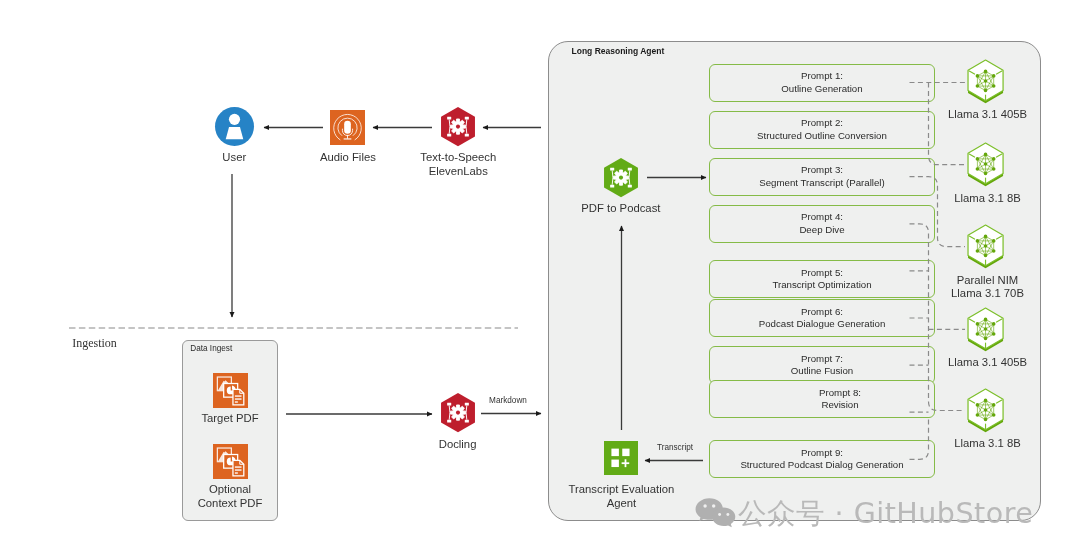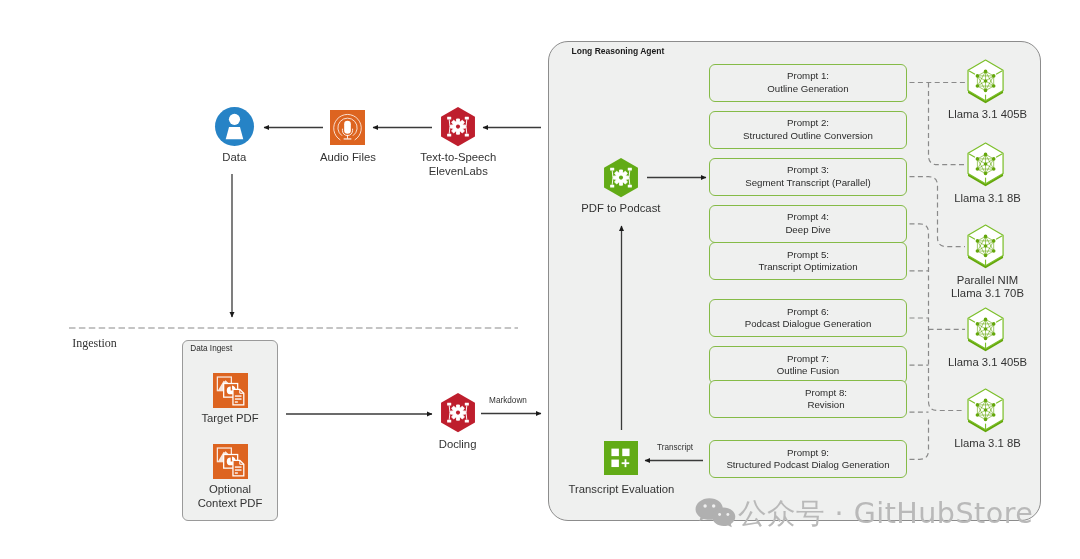--- a/index.html
+++ b/index.html
@@ -9,21 +9,21 @@
        -webkit-font-smoothing:antialiased;}
   #stage{position:relative;width:1080px;height:559px;}
   .abs{position:absolute;}
 
   
   #agent-panel{left:548px;top:41px;width:493px;height:480px;
     background:#eff0ef;border:1px solid #8c8c8c;border-radius:20px;box-sizing:border-box;}
   #agent-panel-title{left:571.5px;top:46px;font-size:8.5px;font-weight:bold;color:#1a1a1a;}
 
   
-  .prompt-box{width:198px;height:38px;left:709px;border:1.4px solid #85bb47;
+  .prompt-box{width:226px;height:38px;left:709px;border:1.4px solid #85bb47;
     border-radius:6px;box-sizing:border-box;background:#eff0ef;
     display:flex;flex-direction:column;align-items:center;justify-content:center;}
   .prompt-line{font-size:9.7px;color:#2b2b2b;line-height:12.5px;white-space:nowrap;}
 
   
   #ingest-card{left:181.5px;top:339.5px;width:96.5px;height:181.5px;background:#eff0ef;
     border:1px solid #9a9a9a;border-radius:6px;box-sizing:border-box;}
   #ingest-card-title{left:190.3px;top:343.5px;font-size:8.2px;color:#2b2b2b;}
 
   
@@ -64,21 +64,21 @@
         <div class="prompt-line">Structured Outline Conversion</div>
       </div>
       <div class="abs prompt-box" style="top: 157.7px;">
         <div class="prompt-line">Prompt 3:</div>
         <div class="prompt-line">Segment Transcript (Parallel)</div>
       </div>
       <div class="abs prompt-box" style="top: 204.8px;">
         <div class="prompt-line">Prompt 4:</div>
         <div class="prompt-line">Deep Dive</div>
       </div>
-      <div class="abs prompt-box" style="top: 242px;">
+      <div class="abs prompt-box" style="top: 260px;">
         <div class="prompt-line">Prompt 5:</div>
         <div class="prompt-line">Transcript Optimization</div>
       </div>
       <div class="abs prompt-box" style="top: 299px;">
         <div class="prompt-line">Prompt 6:</div>
         <div class="prompt-line">Podcast Dialogue Generation</div>
       </div>
       <div class="abs prompt-box" style="top: 346.1px;">
         <div class="prompt-line">Prompt 7:</div>
         <div class="prompt-line">Outline Fusion</div>
@@ -268,21 +268,21 @@
   <div id="node-layer">
       <div class="abs" style="left: 0px; top: 0px;">
         <div class="abs" style="left: 214.8px; top: 106.5px;">
           <svg width="39" height="39" viewBox="0 0 100 100" xmlns="http://www.w3.org/2000/svg">
             <circle cx="50" cy="50" r="50" fill="#2683c6"></circle>
             <circle cx="50" cy="31.6" r="14.3" fill="#fff"></circle>
             <path d="M36 51 L64 51 L72.5 83 L27.5 83 Z" fill="#fff"></path>
           </svg>
         </div>
         <div class="abs node-label" style="left: 144.3px; top: 151px; width: 180px;">
-          <div>Data</div>
+          <div>User</div>
         </div>
       </div>
       <div class="abs" style="left: 0px; top: 0px;">
         <div class="abs" style="left: 330.4px; top: 110px;">
           <svg width="35" height="35" viewBox="0 0 100 100" xmlns="http://www.w3.org/2000/svg">
             <rect width="100" height="100" fill="#dd6420"></rect>
             <path d="M29.5 85.5 A39.3 39.3 0 1 1 70.5 85.5" fill="none" stroke="#fff" stroke-width="2.4" opacity=".93"></path>
             <path d="M34.5 73.5 A27.5 27.5 0 1 1 65.5 73.5" fill="none" stroke="#fff" stroke-width="2.4" opacity=".93"></path>
             <rect x="40.5" y="31" rx="9.5" ry="9.5" width="19" height="37" fill="#fff"></rect>
             <path d="M35.5 54.5 v4 a14.5 14.5 0 0 0 29 0 v-4" fill="none" stroke="#fff" stroke-width="2.6" stroke-linecap="round" opacity=".93"></path>
@@ -369,20 +369,21 @@
               <rect x="21.8" y="22.4" width="22" height="22"></rect>
               <rect x="53.7" y="22.4" width="21.4" height="22"></rect>
               <rect x="21.8" y="54.6" width="22" height="22"></rect>
               <rect x="60.6" y="53.7" width="5.2" height="23.2"></rect>
               <rect x="51.8" y="62.7" width="22.4" height="5.2"></rect>
             </g>
           </svg>
         </div>
         <div class="abs node-label" style="left: 531.4px; top: 483px; width: 180px;">
           <div>Transcript Evaluation</div>
+          <div>Agent</div>
         </div>
       </div>
       <div class="abs" style="left: 0px; top: 0px;">
         <div class="abs" style="left: 212.5px; top: 372.5px;">
           <svg width="35" height="35" viewBox="0 0 100 100" xmlns="http://www.w3.org/2000/svg">
             <rect width="100" height="100" fill="#dd6420"></rect>
             <g opacity=".85">
               <rect x="12.5" y="11.5" width="40" height="39" fill="none" stroke="#fff" stroke-width="3.6"></rect>
               <path d="M14.5 49 L30.5 22 L32.2 24.5 L36 20.7 L51 36 L51 49 Z" fill="#fff"></path>
             </g>

